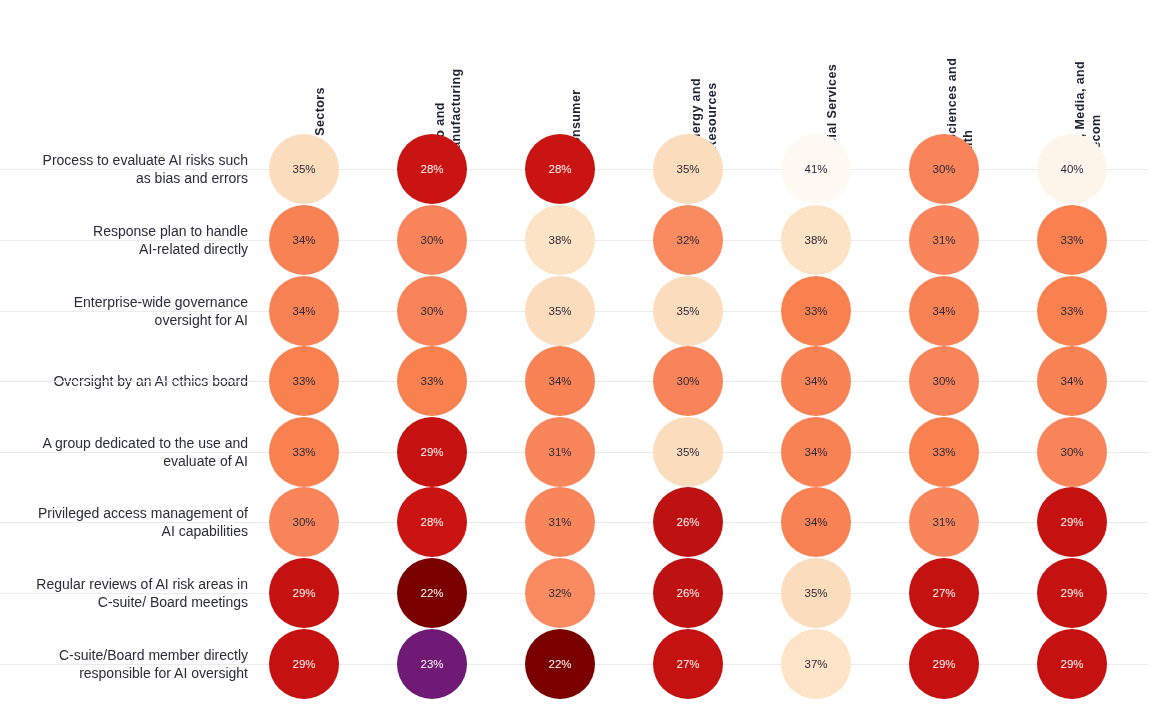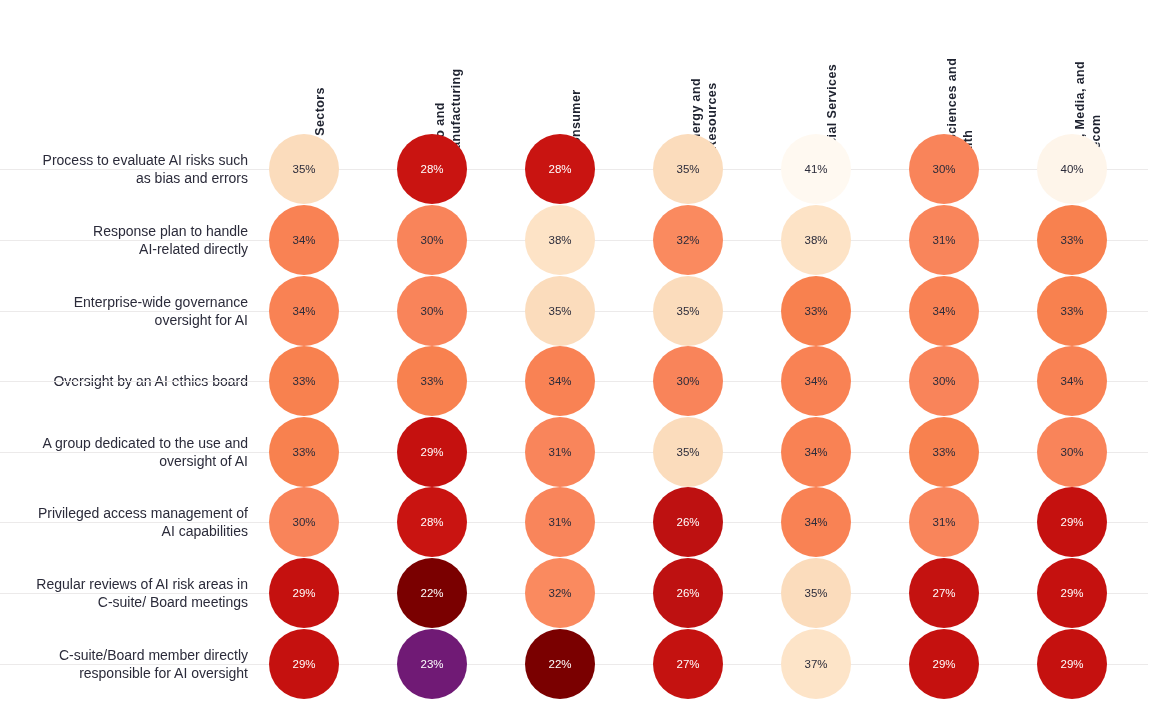--- a/index.html
+++ b/index.html
@@ -157,21 +157,21 @@
       </div>
       <div class="row-label" style="top: 177px;">
         <div>Enterprise-wide governance</div>
         <div>oversight for AI</div>
       </div>
       <div class="row-label" style="top: 247px;">
         <div>Oversight by an AI ethics board</div>
       </div>
       <div class="row-label" style="top: 318px;">
         <div>A group dedicated to the use and</div>
-        <div>oversight of AI</div>
+        <div>evaluate of AI</div>
       </div>
       <div class="row-label" style="top: 388px;">
         <div>Privileged access management of</div>
         <div>AI capabilities</div>
       </div>
       <div class="row-label" style="top: 459px;">
         <div>Regular reviews of AI risk areas in</div>
         <div>C-suite/ Board meetings</div>
       </div>
       <div class="row-label" style="top: 530px;">

